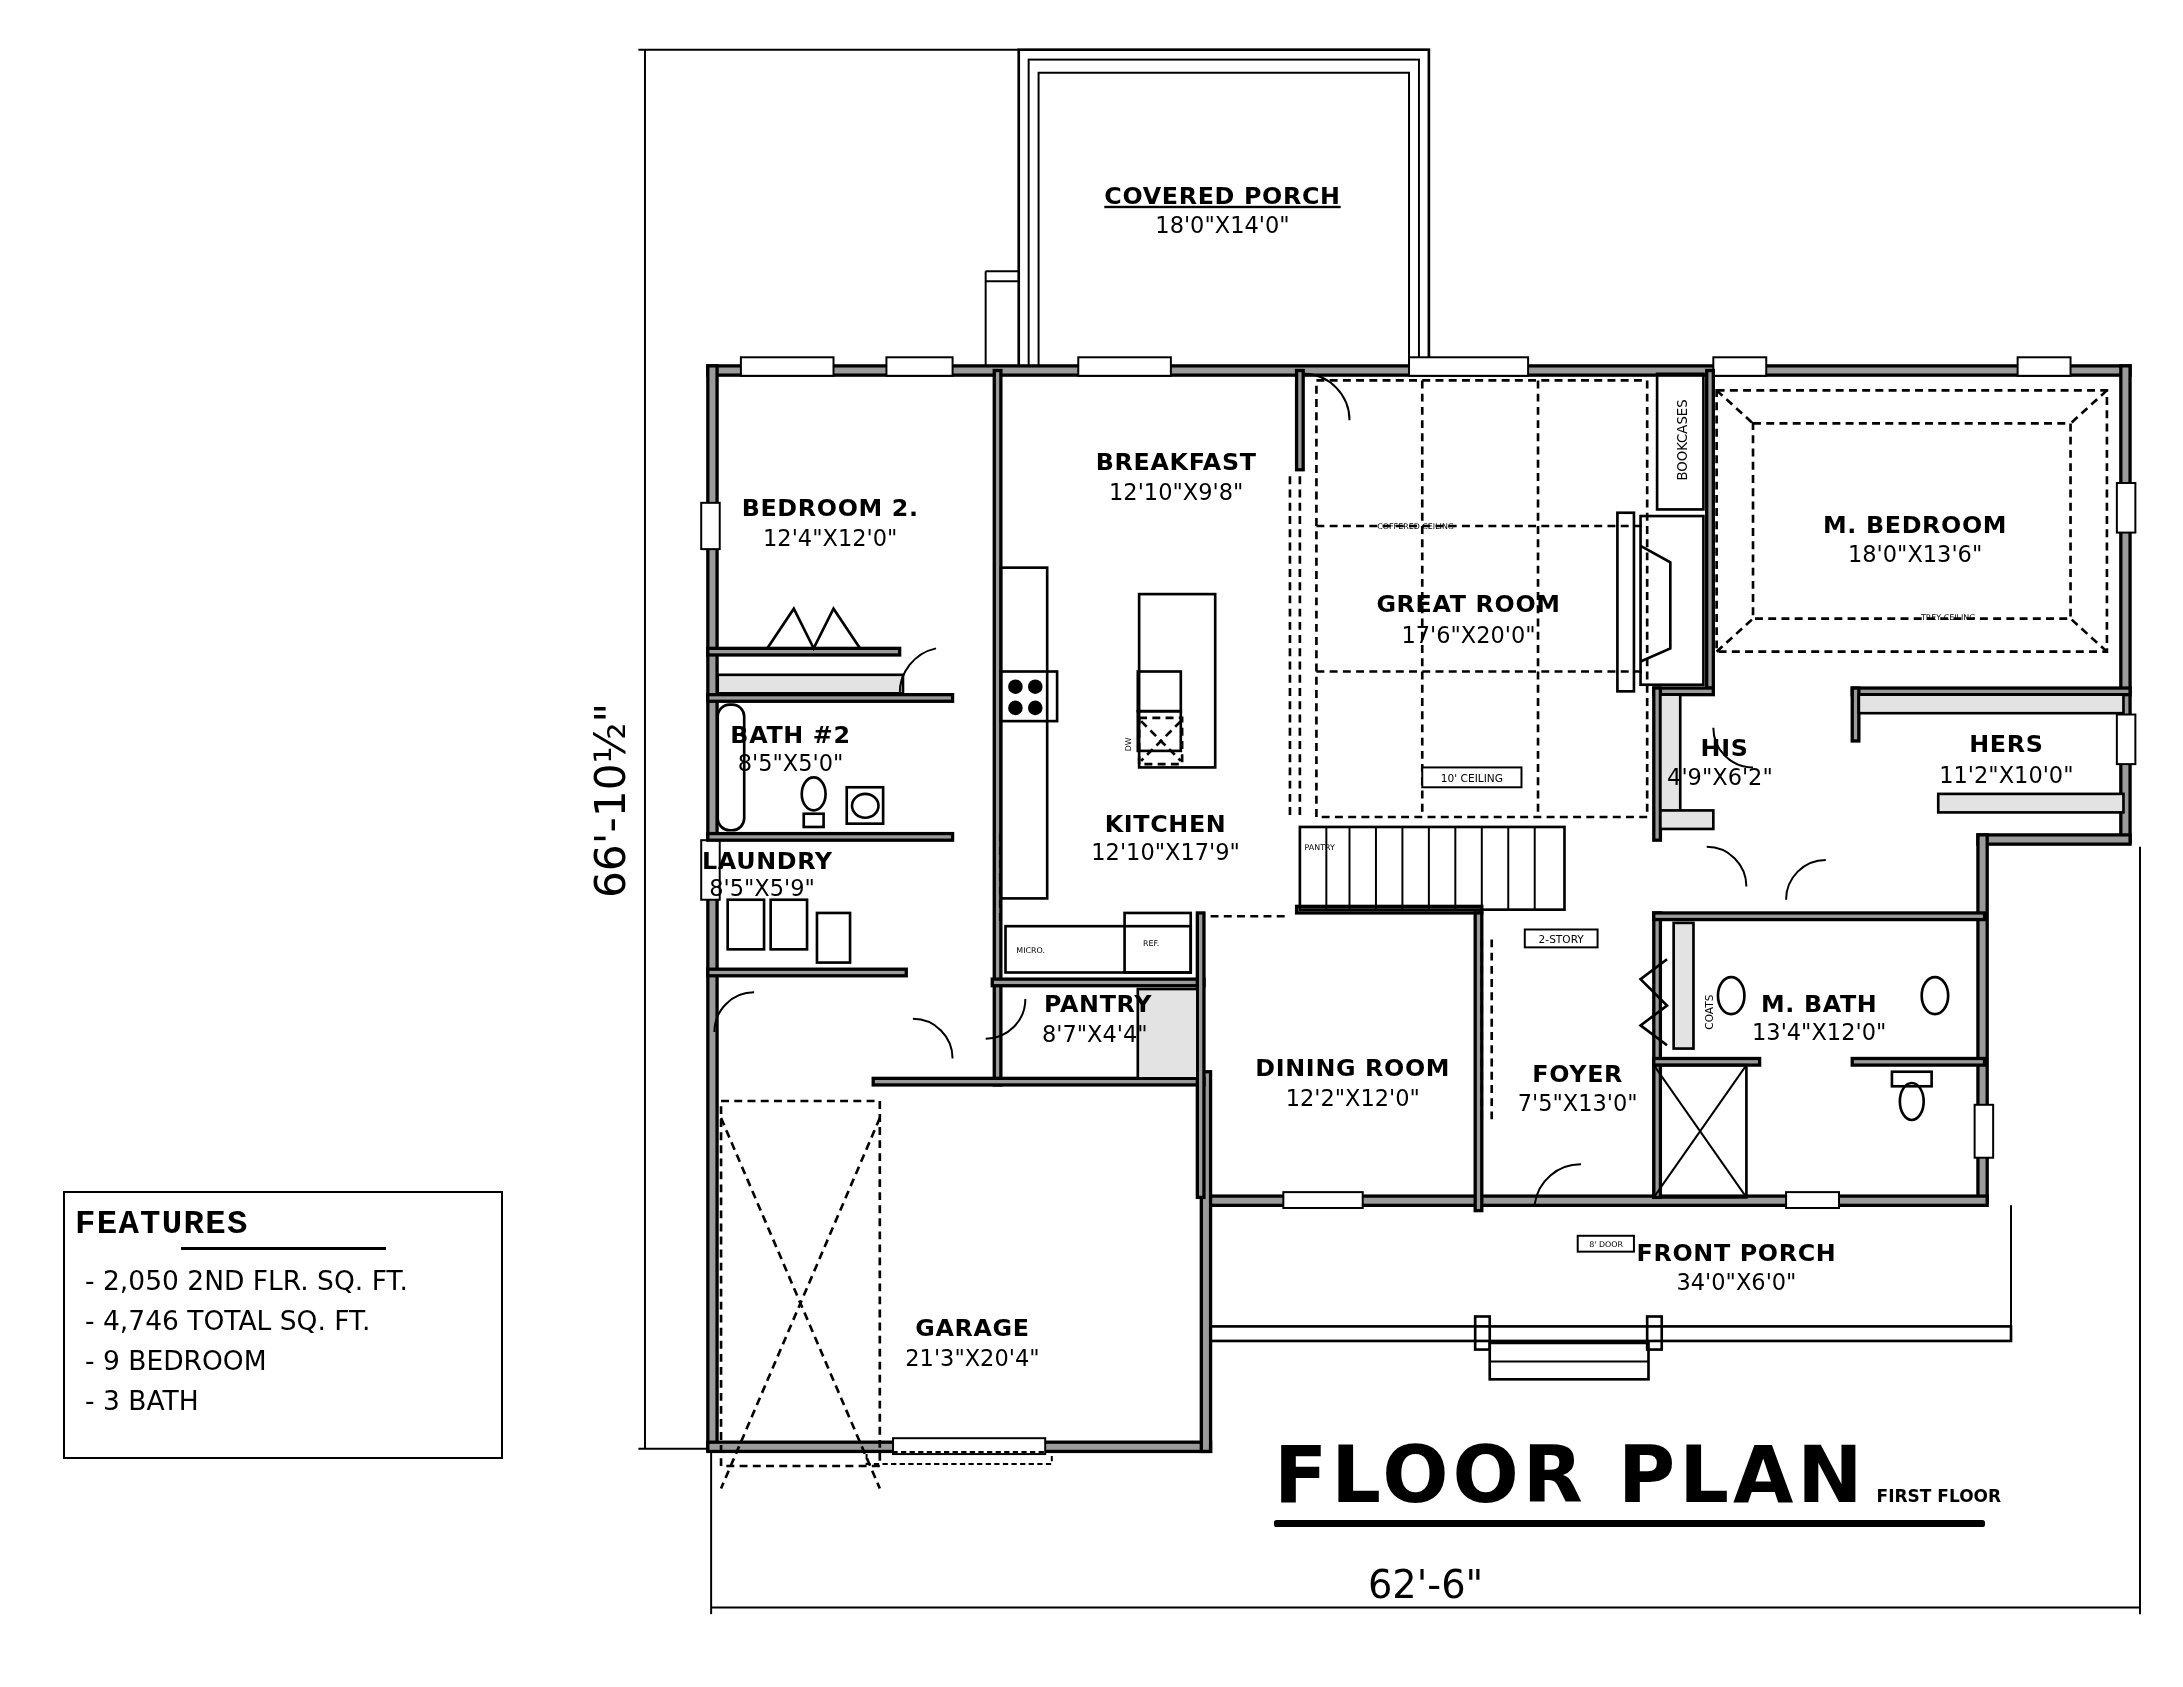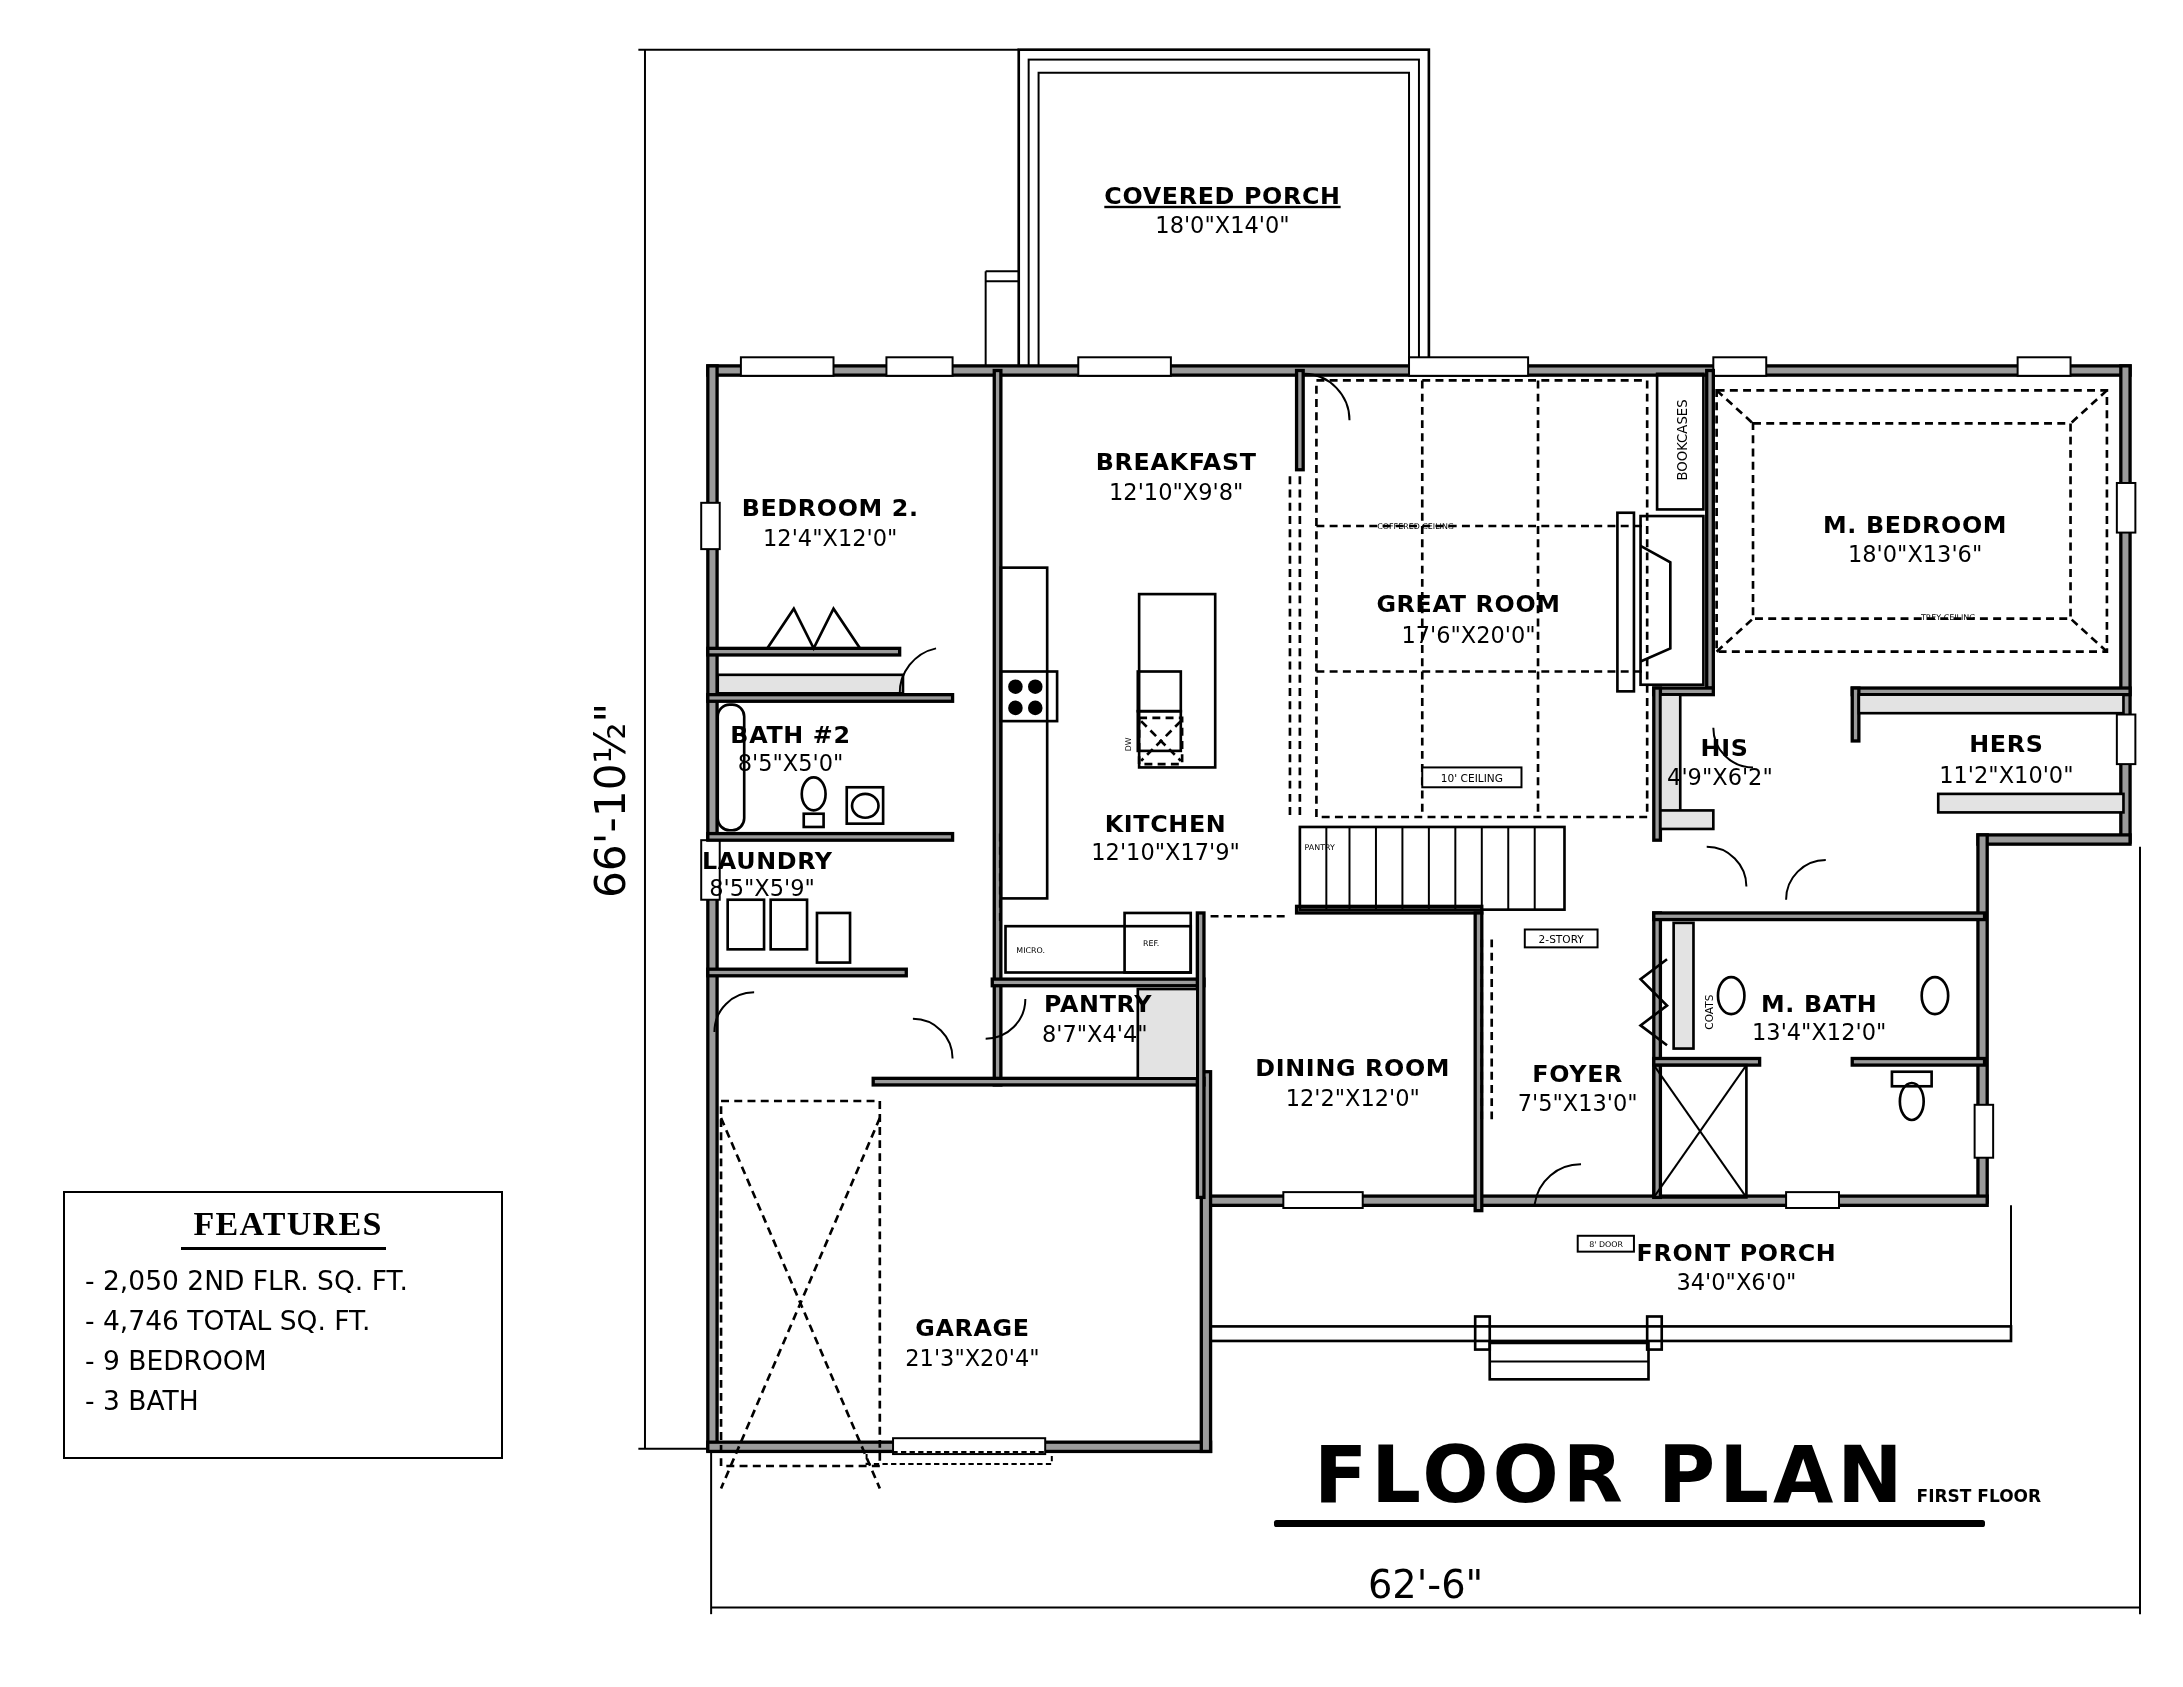--- a/index.html
+++ b/index.html
@@ -9,25 +9,25 @@
   .room-name{font-size:36px;letter-spacing:1px;}
   .room-dim{font-size:34px;font-weight:normal;}
   .small{font-size:16px;font-weight:normal;}
   .tiny{font-size:12px;font-weight:normal;}
   .wall{fill:#9b9b9b;stroke:#000;stroke-width:5;}
   .thin{fill:none;stroke:#000;stroke-width:4;}
   .line{fill:none;stroke:#000;stroke-width:3;}
   .dash{fill:none;stroke:#000;stroke-width:4;stroke-dasharray:12 8;}
   .closet{fill:#e3e3e3;stroke:#000;stroke-width:4;}
   .features{position:absolute;left:63px;top:1191px;width:440px;height:268px;border:2.6px solid #000;box-sizing:border-box;background:#fff;}
-  .features h2{margin:12px 0 0 10px;text-align:center;font-size:34px;font-weight:bold;letter-spacing:1.3px;font-family:Liberation Serif, serif;}
+  .features h2{margin:12px 0 0 10px;font-size:34px;font-weight:bold;letter-spacing:1.3px;font-family:Liberation Mono, monospace;}
   .features .uline{width:205px;height:3.3px;background:#000;margin:4px auto 10.6px auto;}
   .features ul{list-style:none;margin:0;padding:0 0 0 20px;}
   .features li{font-size:26.5px;line-height:40px;font-family:"DejaVu Sans",sans-serif;}
-  .title-block{position:absolute;left:1274px;top:1439px;margin-left:40px;}
+  .title-block{position:absolute;left:1274px;top:1439px;}
   .title-main{font-family:"DejaVu Sans",sans-serif;font-size:78px;font-weight:bold;letter-spacing:4px;line-height:73px;display:inline-block;}
   .title-sub{font-family:"DejaVu Sans",sans-serif;font-size:17px;font-weight:bold;display:inline-block;margin-left:6.6px;}
   .title-bar{position:absolute;left:1274px;top:1520px;width:711px;height:6.6px;background:#000;border-radius:2.6px;}
 </style>
 </head>
 <body>
 
 <svg width="2183" height="1687" viewBox="0 0 3300 2550" xmlns="http://www.w3.org/2000/svg">
 
   <g>

